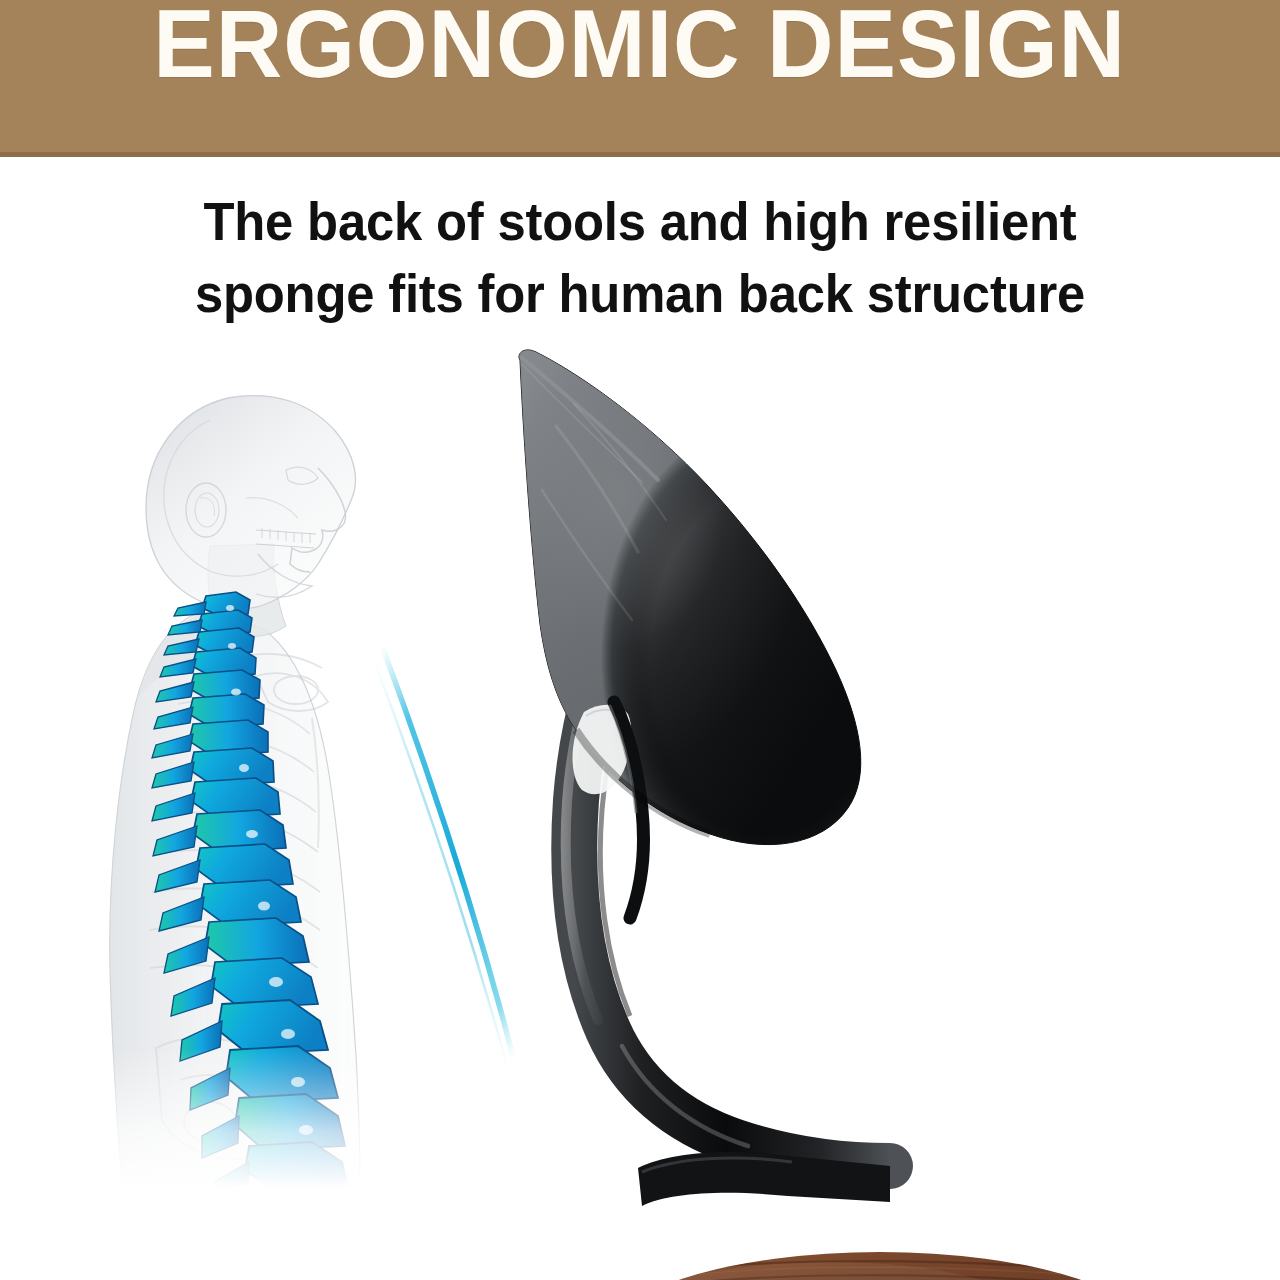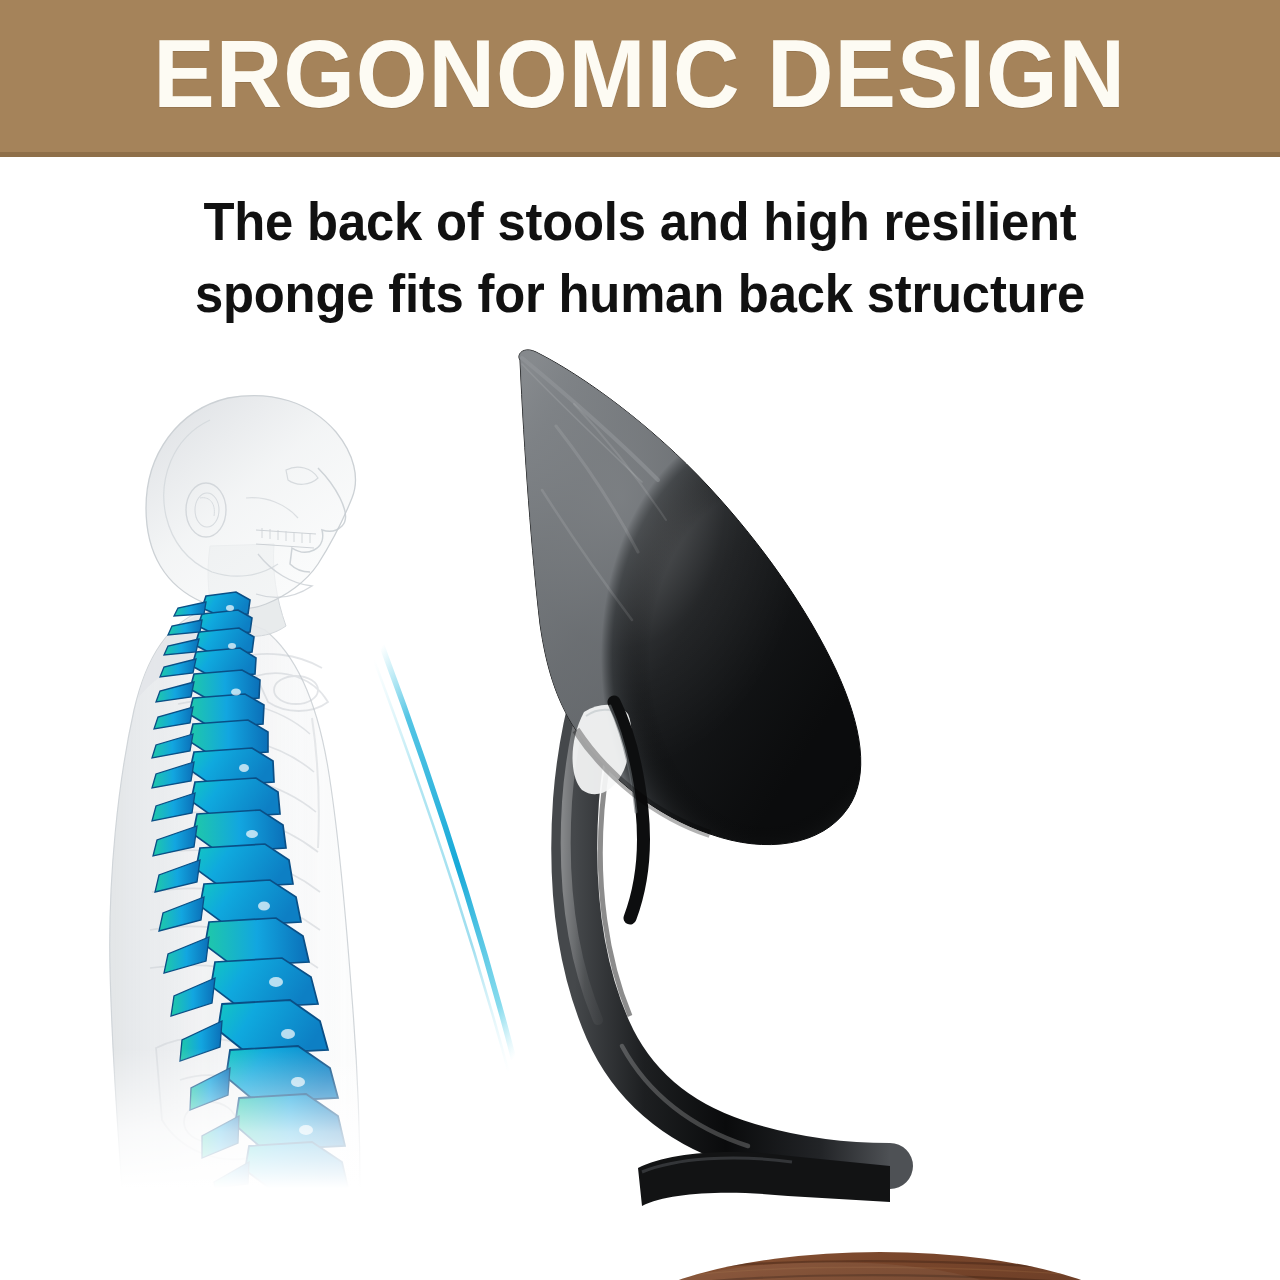--- a/index.html
+++ b/index.html
@@ -22,21 +22,21 @@
   .banner {
     position: absolute;
     left: 0;
     top: 0;
     width: 1280px;
     height: 157px;
     background: #a5835a;
     border-bottom: 5px solid #8e6f49;
     box-sizing: border-box;
     display: flex;
-    align-items: center;
+    align-items: flex-start;
     justify-content: center;
   }
   .banner-title {
     font-family: "Liberation Sans Narrow", "Liberation Sans", sans-serif;
     font-weight: bold;
     font-size: 96px;
     line-height: 1;
     letter-spacing: 1px;
     color: #fdfbf3;
     transform: scaleX(0.96);

